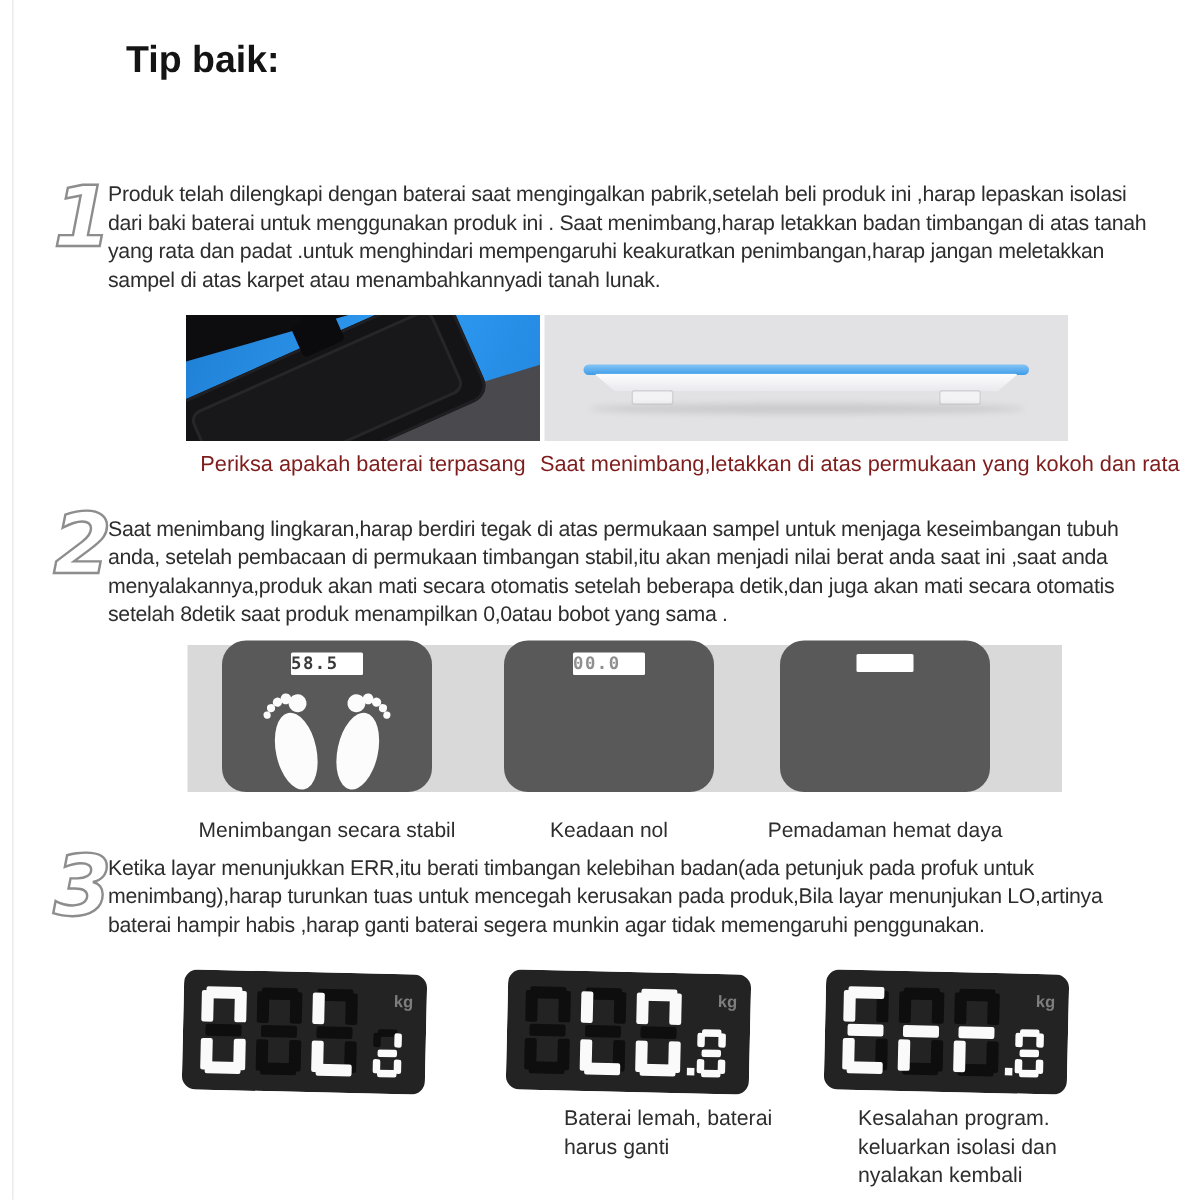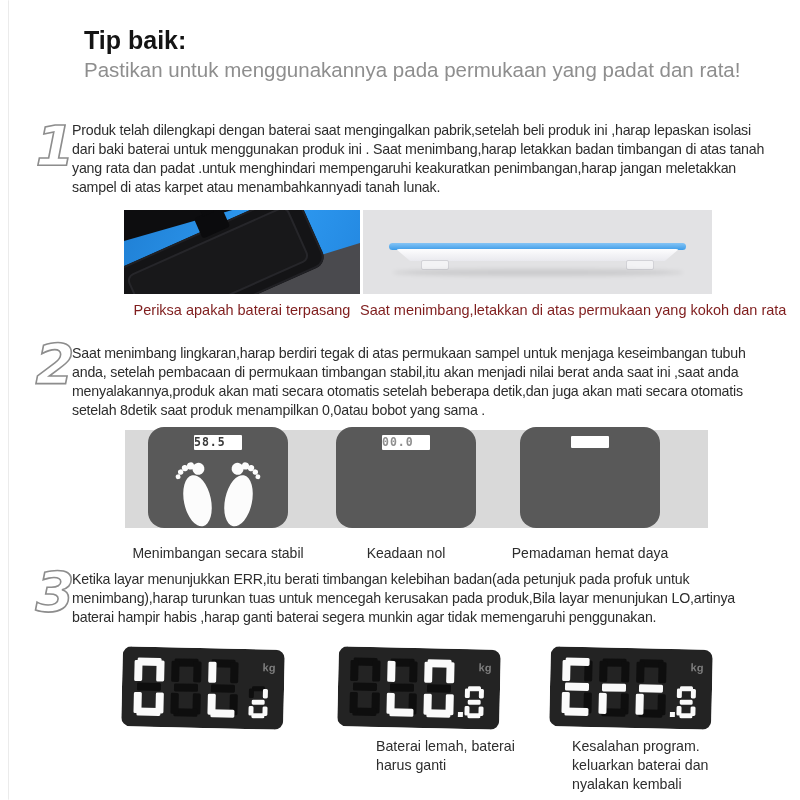--- a/index.html
+++ b/index.html
@@ -73,21 +73,20 @@
   .lcd-cap{position:absolute;top:737px;font-size:14.2px;line-height:19px;color:#2d2d2d;}
   #cap3a{left:122px;width:172px;} #cap3b{left:376px;width:150px;} #cap3c{left:572px;width:158px;}
 </style>
 </head>
 <body>
 
 <div class="page">
   <div class="left-rule"></div>
 
   <h1 class="title">Tip baik:</h1>
-  <p class="subtitle">Pastikan untuk menggunakannya pada permukaan yang padat dan rata!</p>
 
   <div class="step-num" id="num1">1</div>
   <p class="step-text" id="text1">Produk telah dilengkapi dengan baterai saat mengingalkan pabrik,setelah beli produk ini ,harap lepaskan isolasi dari baki baterai untuk menggunakan produk ini . Saat menimbang,harap letakkan badan timbangan di atas tanah yang rata dan padat .untuk menghindari mempengaruhi keakuratkan penimbangan,harap jangan meletakkan sampel di atas karpet atau menambahkannyadi tanah lunak.</p>
 
   <div class="fig fig-battery">
     <div class="bat-wedge-tl"></div>
     <div class="bat-wedge-bl"></div>
     <div class="bat-wedge-br"></div>
     <div class="bat-plate">
       <div class="bat-plate-inner"></div>
@@ -285,14 +284,14 @@
         <rect x="141" y="57" width="5" height="9.5" rx="1.5" fill="#fafafa"></rect>
         <rect x="130" y="64" width="13" height="5" rx="1.5" fill="#fafafa"></rect>
         <rect x="127" y="57" width="5" height="9.5" rx="1.5" fill="#fafafa"></rect>
         <rect x="127" y="39.5" width="5" height="9.5" rx="1.5" fill="#fafafa"></rect>
         <rect x="130" y="50.5" width="13" height="5" rx="1.5" fill="#fafafa"></rect>
         <rect x="120.5" y="63" width="5" height="5" fill="#fafafa"></rect>
         <text x="153" y="22" text-anchor="end" font-size="11" font-weight="bold" fill="#7e7e7e" font-family="Liberation Sans, sans-serif">kg</text>
       </svg></div>
 
   <div class="lcd-cap" id="cap3b">Baterai lemah, baterai harus ganti</div>
-  <div class="lcd-cap" id="cap3c">Kesalahan program. keluarkan baterai dan nyalakan kembali</div>
+  <div class="lcd-cap" id="cap3c">Kesalahan program. keluarkan isolasi dan nyalakan kembali</div>
 </div>
 
 </body></html>

